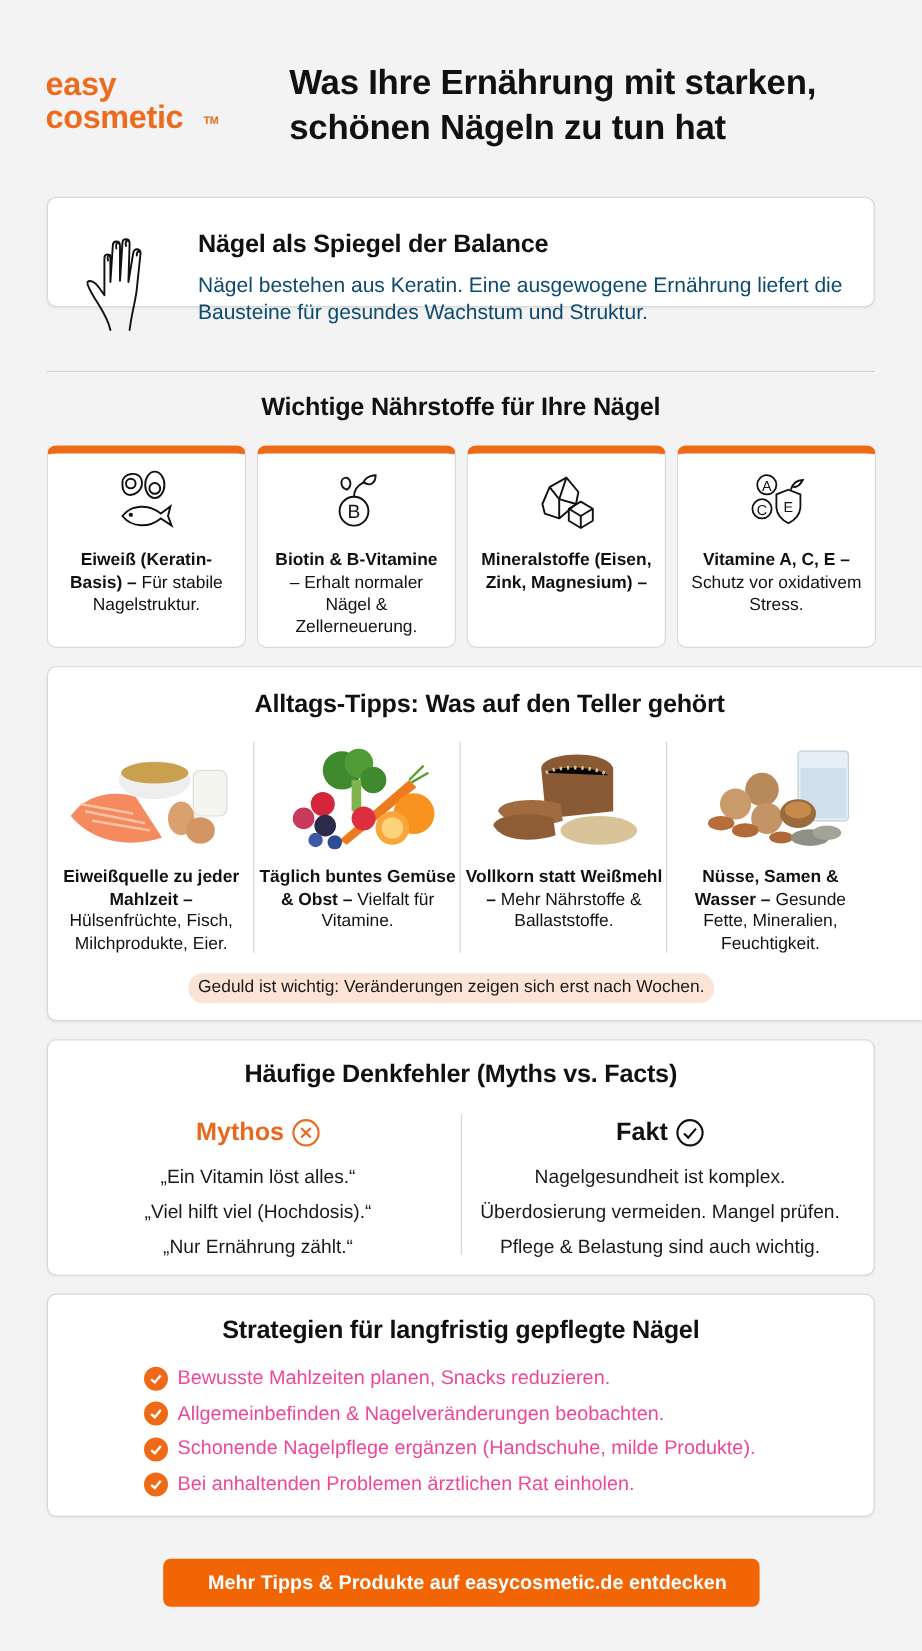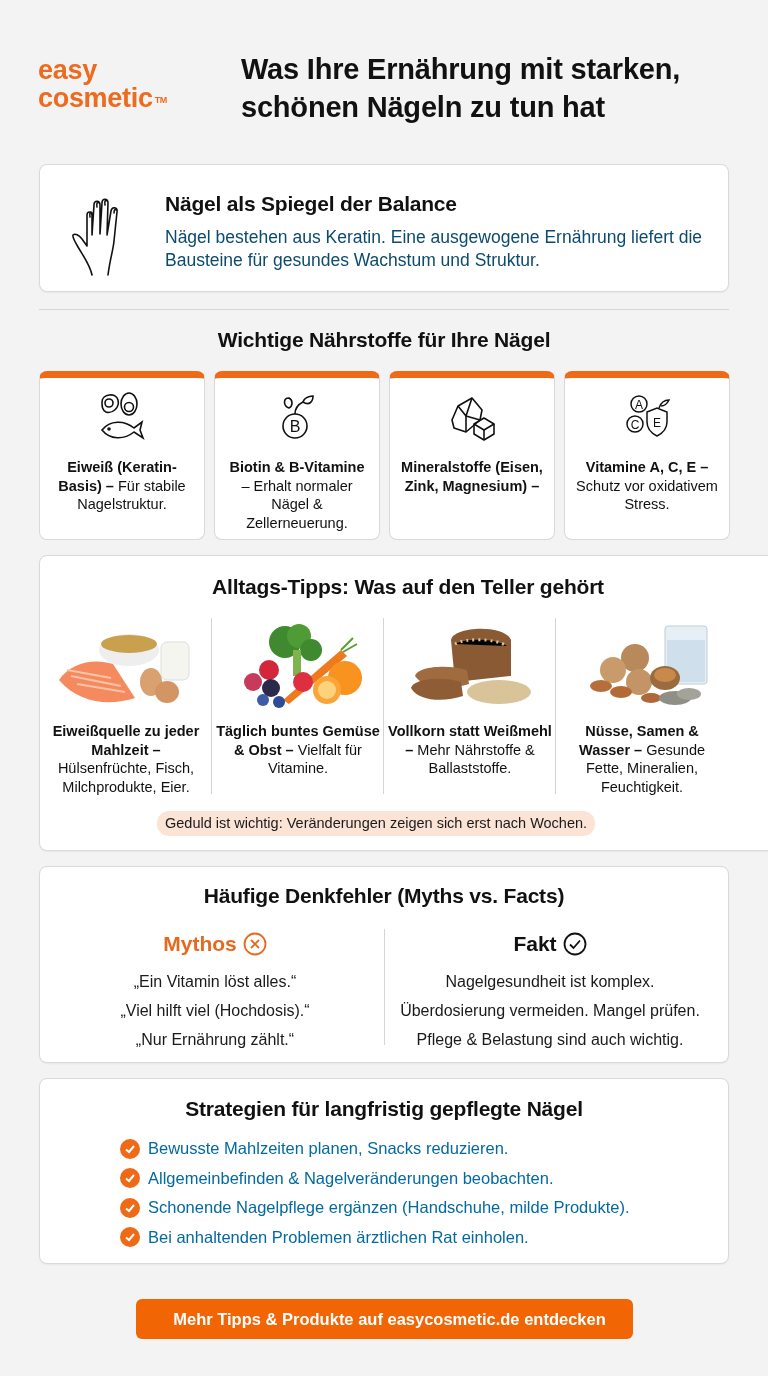--- a/index.html
+++ b/index.html
@@ -9,31 +9,31 @@
     font-family: "Liberation Sans", "DejaVu Sans", sans-serif;
     color: #111;
     position: relative;
     overflow: hidden;
   }
   .logo {
     position: absolute; left: 38px; top: 56px;
     color: #ec6b1f; font-weight: 700; font-size: 27px; line-height: 28px;
     letter-spacing: -0.3px;
   }
-  .logo .tm { font-size: 9px; vertical-align: top; position: relative; top: 2px; margin-left: 2px; }
+  .logo .tm { font-size: 9px; vertical-align: top; position: relative; top: 2px; margin-left: 17px; }
   .main-title {
     position: absolute; left: 241px; top: 50px; width: 510px;
     font-size: 29px; line-height: 38px; font-weight: 700; color: #111;
     letter-spacing: -0.2px;
   }
   .card {
     position: absolute; background: #fff; border: 1px solid #d9d9d9;
     border-radius: 8px; box-shadow: 0 1px 2px rgba(0,0,0,0.05);
   }
-  .intro { left: 39px; top: 164px; width: 690px; height: 128px; }
+  .intro { left: 39px; top: 164px; width: 690px; height: 92px; }
   .intro .hand { position: absolute; left: 30px; top: 26px; width: 64px; height: 86px; }
   .intro h2 { position: absolute; left: 125px; top: 27px; font-size: 21px; font-weight: 700; letter-spacing: -0.2px; }
   .intro p { position: absolute; left: 125px; top: 61px; width: 540px; font-size: 17.5px; line-height: 23px; color: #0c4a6e; }
   .divider { position: absolute; left: 39px; top: 309px; width: 690px; height: 1px; background: #d6d6d6; }
   .section-title {
     position: absolute; left: 0; width: 768px; text-align: center;
     font-size: 21px; font-weight: 700; letter-spacing: -0.2px;
   }
   .nutrients-title { top: 328px; }
   .nutrient {
@@ -66,21 +66,21 @@
   .col-myth { left: 20px; width: 310px; }
   .col-fact { left: 350px; width: 320px; }
   .col h3 { font-size: 21px; font-weight: 700; height: 30px; line-height: 30px; display: flex; justify-content: center; align-items: center; gap: 6px; }
   .col-myth h3 { color: #e8691e; }
   .col ul { list-style: none; margin-top: 8px; }
   .col li { font-size: 16px; line-height: 29px; color: #1a1a1a; }
   .vsep { position: absolute; left: 344px; top: 62px; width: 1px; height: 116px; background: #d5d5d5; }
   .strat { left: 39px; top: 1078px; width: 690px; height: 186px; }
   .strat .section-title { position: absolute; left: 0; width: 100%; top: 18px; }
   .strat ul { list-style: none; position: absolute; left: 80px; top: 55px; }
-  .strat li { display: flex; align-items: center; gap: 8px; height: 29.5px; font-size: 16.5px; color: #0369a1; }
+  .strat li { display: flex; align-items: center; gap: 8px; height: 29.5px; font-size: 16.5px; color: #ec4899; }
   .check {
     width: 20px; height: 20px; border-radius: 50%; background: #ef6a16;
     display: inline-flex; align-items: center; justify-content: center; flex: none;
   }
   .cta {
     position: absolute; left: 136px; top: 1299px; width: 497px; height: 40px;
     background: #f26505; border-radius: 6px; color: #fff; font-weight: 700;
     font-size: 16.5px; text-align: center; line-height: 40px; border: none;
     font-family: "Liberation Sans", sans-serif; cursor: pointer; padding-left: 10px;
   }

